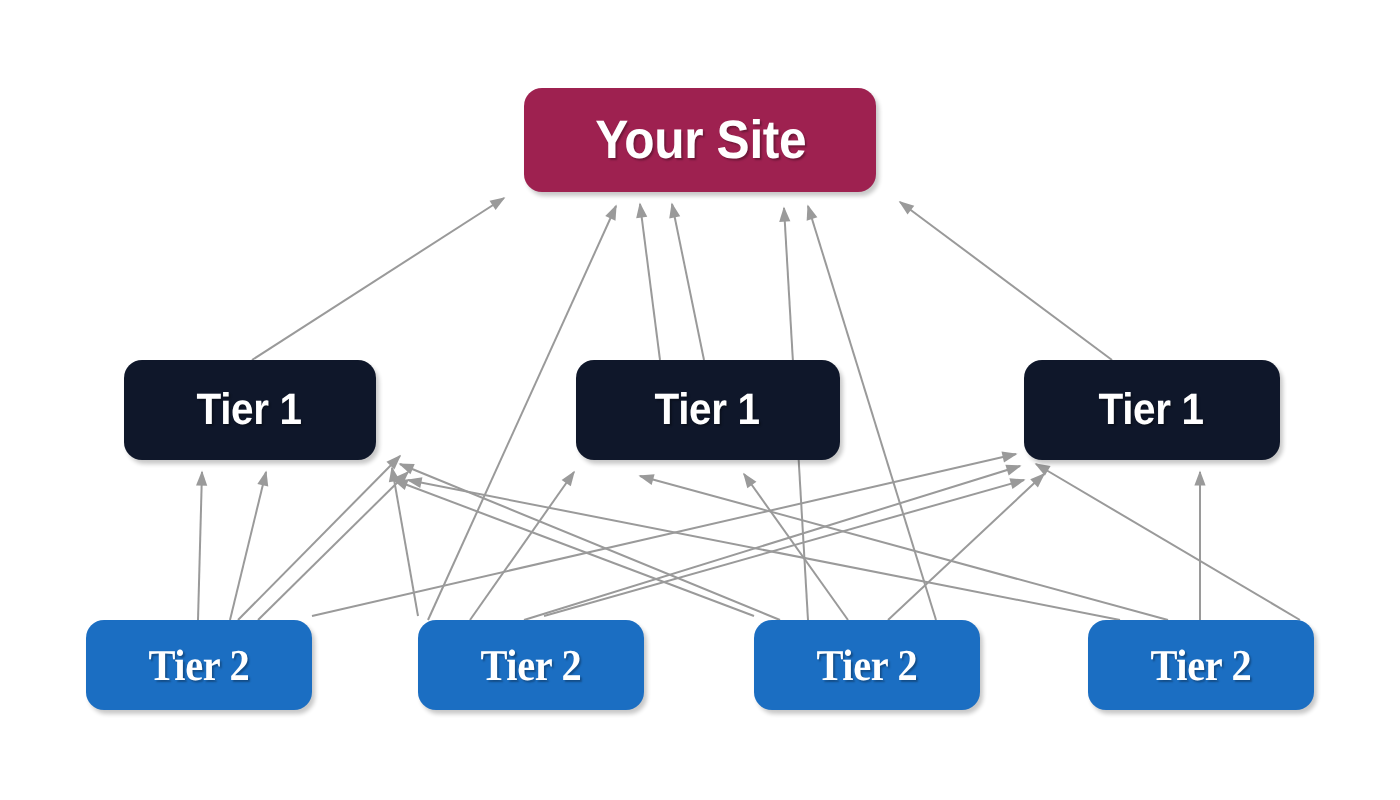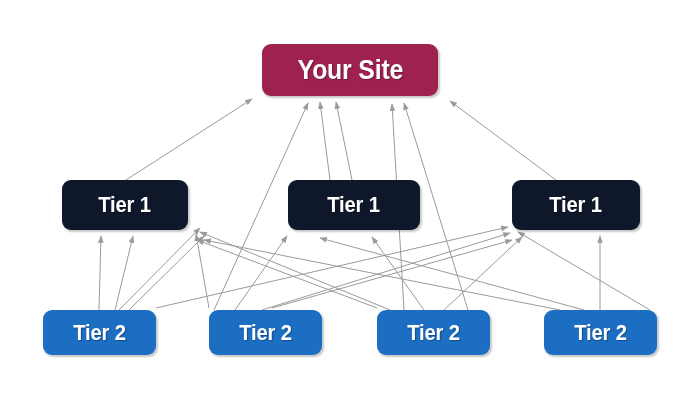--- a/index.html
+++ b/index.html
@@ -43,20 +43,21 @@
   .node-site {
     background: #9e2150;
   }
   .node-site .node-label { font-size: 27px; }
   .node-t1 {
     background: #0f172a;
   }
   .node-t1 .node-label { font-size: 22px; }
   .node-t2 {
     background: #1b6ec2;
+    font-family: Liberation Serif, serif;
   }
   .node-t2 .node-label { font-size: 22px; }
 </style>
 </head>
 <body>
 
 <div id="canvas">
 
   <svg id="edges" viewBox="0 0 700 400" xmlns="http://www.w3.org/2000/svg">
     <defs>

